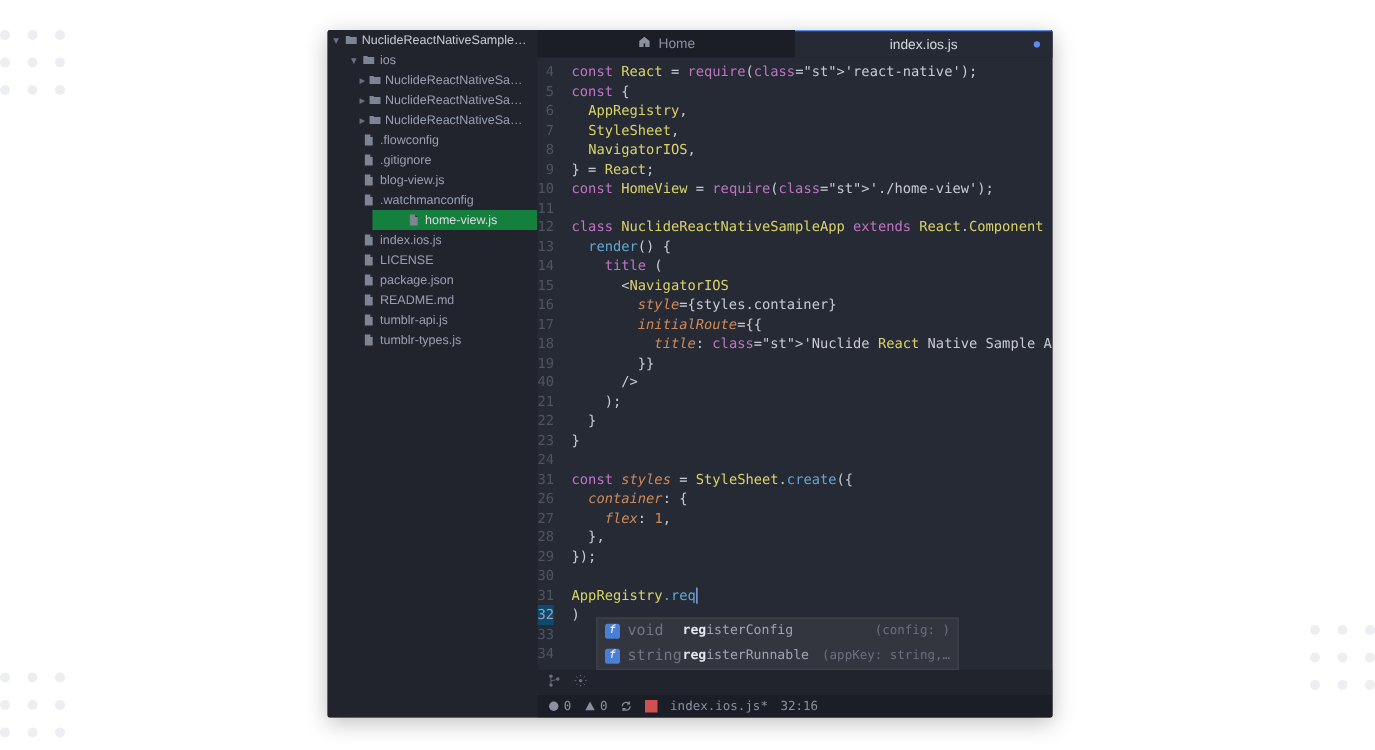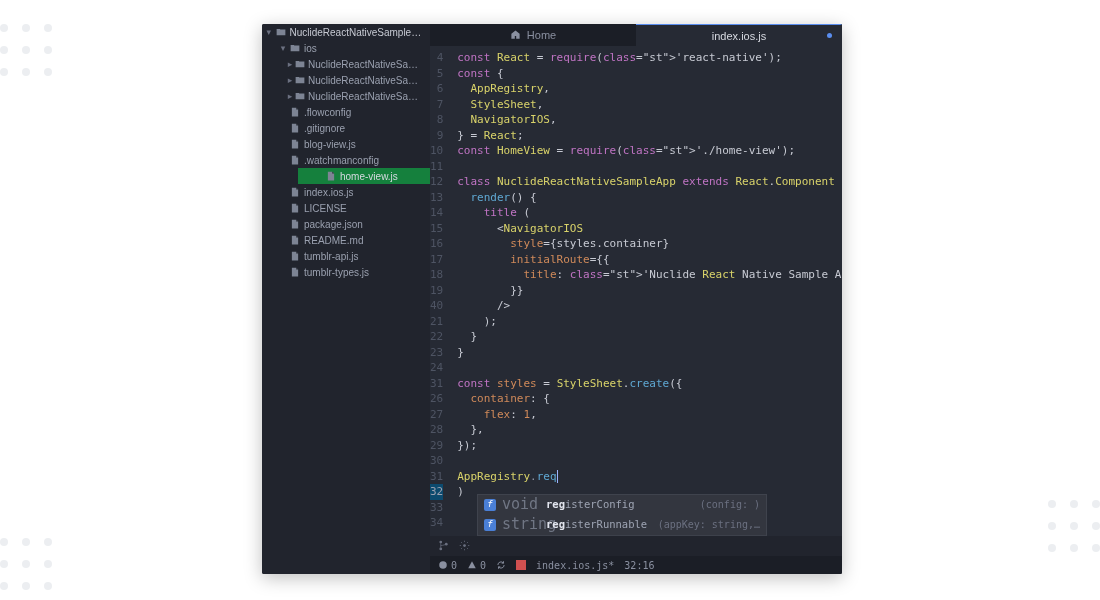--- a/index.html
+++ b/index.html
@@ -84,38 +84,38 @@
   .gutter div { height:15.5px; }
   .gutter .cursor-line { background:#0c4a6e; color:#9aa0af; }
   .code { flex:1; padding:4px 0 4px 8px; position:relative; color:#c7cad3; }
   .code pre { margin:0; font-family:inherit; white-space:pre; }
   .line { height:15.5px; }
   
   .kw { color:#c074c4; }       
   .fn { color:#5fa8d3; }       
   .nm { color:#d08a5a; }       
   .cl { color:#d9d36a; }       
-  .attr { color:#d08a5a; }
+  .attr { color:#d08a5a; font-style:italic; }
   .pun { color:#8e94a3; }
   .cursor { border-right:1px solid #9cb4ff; display:inline-block; height:13px; vertical-align:middle;}
 
   
   .ac {
     position:absolute;
     left: 47px; top: 448px;
     width: 290px;
     background:#33363f;
     border:1px solid #3f434d;
     font-family: Menlo, Consolas, monospace;
     font-size:10.5px;
   }
   .ac-row { display:flex; align-items:center; height:20px; padding:0 6px; gap:6px; color:#9ea4b3;}
   .ac-row.sel { background:#3d414b; color:#d6d9e0;}
   .ac-badge { width:12px; height:12px; background:#4a7fd6; color:#fff; font-size:9px; display:flex; align-items:center; justify-content:center; border-radius:2px; font-style:italic;}
-  .ac-type { width:38px; color:#707684; font-size:15px;}
+  .ac-type { width:38px; color:#707684; font-size:12px;}
   .ac-name b { color:#e2e5ee; font-weight:700;}
   .ac-sig { margin-left:auto; color:#6b7080; font-size:10px; overflow:hidden; text-overflow:ellipsis; white-space:nowrap; max-width:110px;}
 
   
   .tools { height:20px; background:#21242d; display:flex; align-items:center; gap:10px; padding:0 8px; color:#6b7080;}
   .tools svg { width:11px; height:11px; }
 
   
   .status { height:18px; background:#1b1e26; display:flex; align-items:center; gap:10px; padding:0 8px; color:#8a90a0; font-size:10px; font-family: Menlo, monospace;}
   .status .seg { display:flex; align-items:center; gap:3px;}

